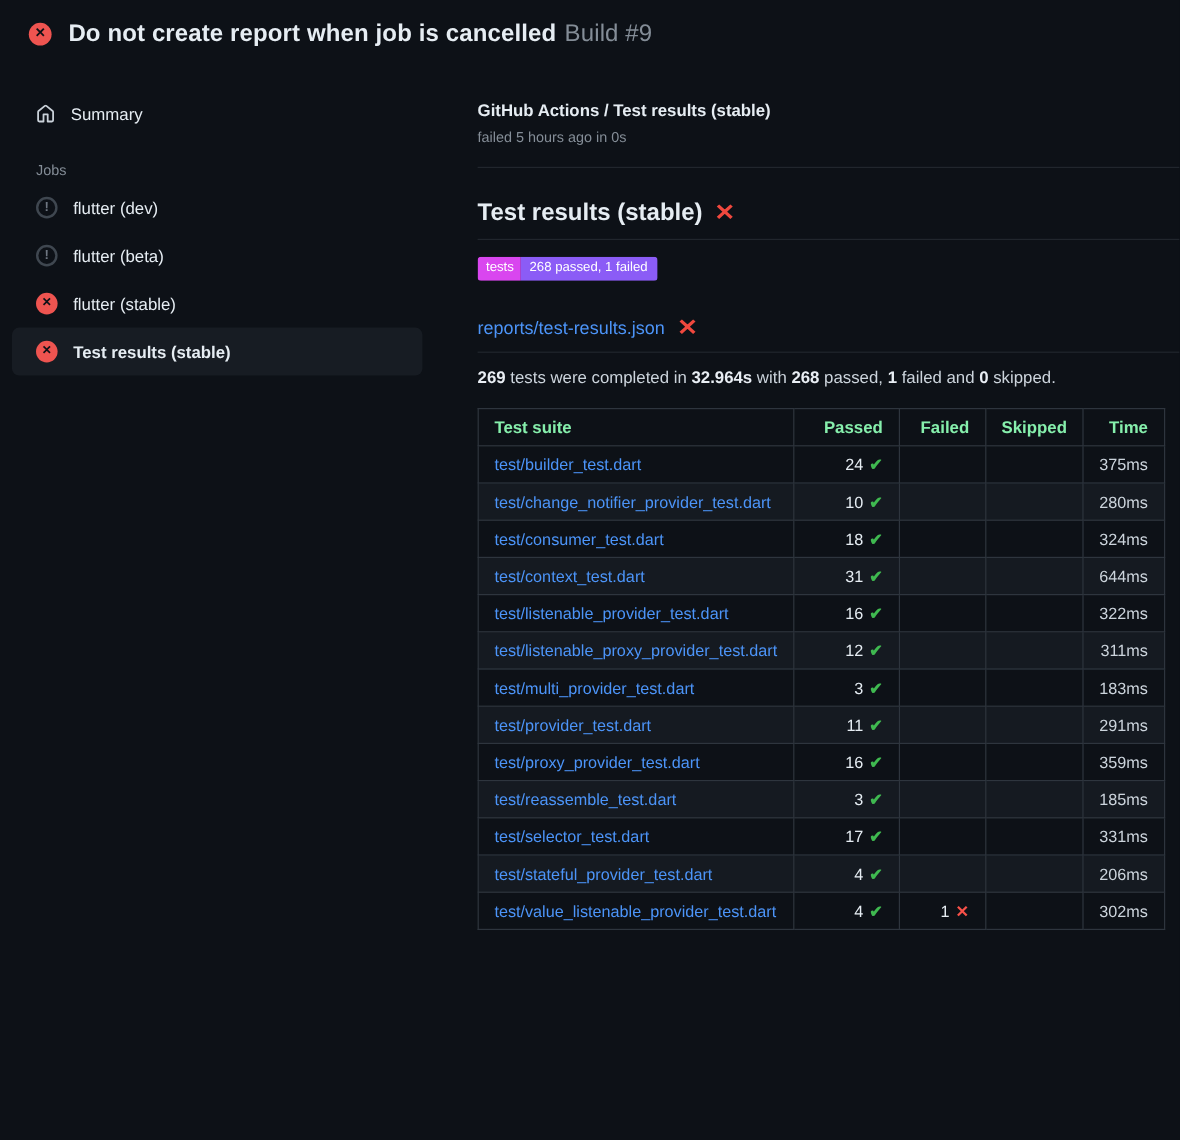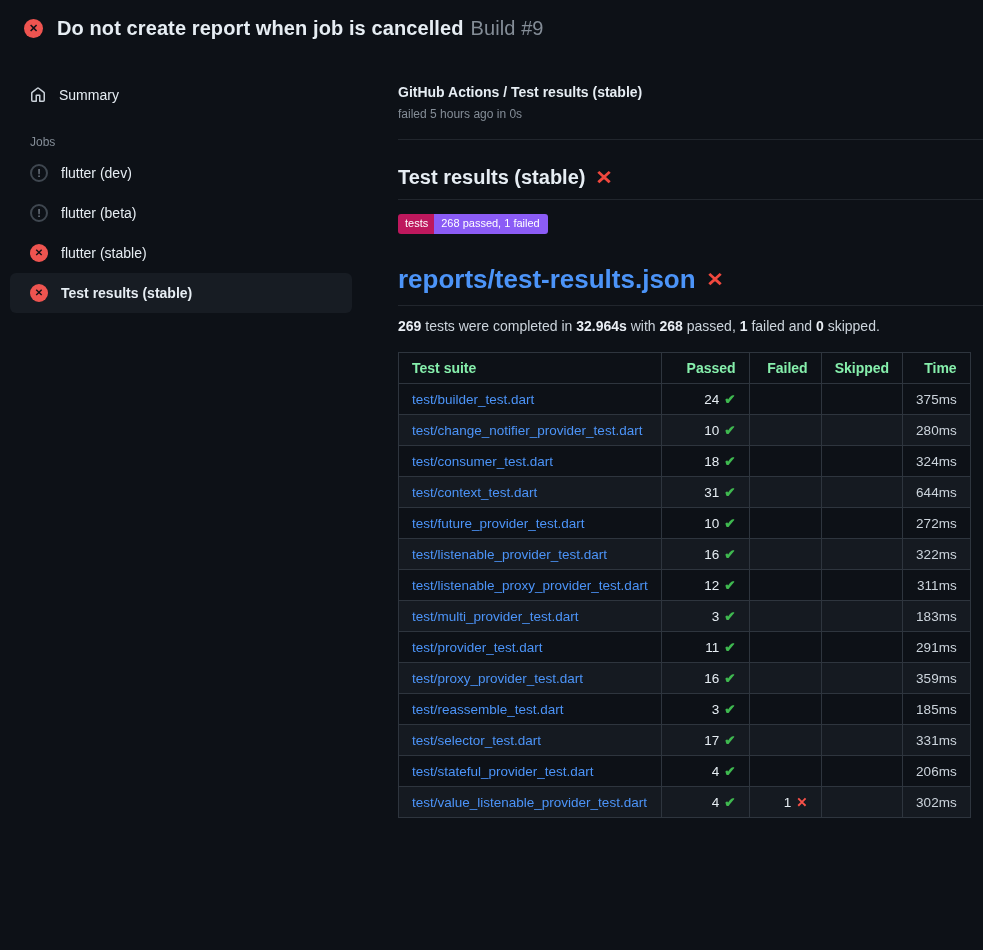--- a/index.html
+++ b/index.html
@@ -41,21 +41,21 @@
   .section-h { margin-top:26px; display:flex; align-items:center; gap:11px;
                font-size:20px; font-weight:600; padding-bottom:10px; border-bottom:1px solid #21262d; }
   .x-glyph { color:#f0483e; font-weight:700; font-size:19px; line-height:1; transform:scaleX(1.1); }
 
   .badge { display:inline-flex; margin-top:14px; border-radius:3px; overflow:hidden;
            font-size:11px; color:#ffffff; line-height:1; cursor:pointer; }
   .badge-label { padding:4px 6px 5px 7px; }
   .badge-value { padding:4px 8px 5px 7px; }
 
   .report-h { margin-top:30px; }
-  .report-link { color:#4c94f8; text-decoration:none; font-size:26px; font-weight:700; }
+  .report-link { color:#4c94f8; text-decoration:none; font-size:15px; font-weight:400; }
 
   .summary-line { margin-top:12px; font-size:14px; color:#ccd4dc; }
   .summary-line b { color:#e9eef4; }
 
   
   table { margin-top:18px; border-collapse:collapse; font-size:13.5px; table-layout:fixed; }
   th, td { border:1px solid #2e353e; padding:7px 13px; vertical-align:middle; }
   th { font-size:14px; font-weight:700; text-align:right; color:#86efac; }
   th:first-child { text-align:left; }
   col.c-suite { width:252px; } col.c-passed { width:88px; } col.c-failed { width:72px; }
@@ -118,21 +118,21 @@
     <div class="breadcrumb">GitHub Actions / Test results (stable)</div>
     <div class="status-line">failed 5 hours ago in 0s</div>
     <div class="rule"></div>
 
     <h2 class="section-h">
       <span>Test results (stable)</span>
       <span class="x-glyph">✕</span>
     </h2>
 
     <span class="badge">
-      <span class="badge-label" style="background: #be185d;">tests</span>
+      <span class="badge-label" style="background: #d946ef;">tests</span>
       <span class="badge-value" style="background: #8b5cf6;">268 passed, 1 failed</span>
     </span>
 
     <h2 class="section-h report-h">
       <a class="report-link" href="#">reports/test-results.json</a>
       <span class="x-glyph">✕</span>
     </h2>
 
     <p class="summary-line"><b>269</b><span> tests were completed in </span><b>32.964s</b><span> with </span><b>268</b><span> passed, </span><b>1</b><span> failed and </span><b>0</b><span> skipped.</span></p>
 
@@ -176,27 +176,20 @@
             <td class="time">324ms</td>
           </tr>
           <tr>
             <td><a class="suite" href="#">test/context_test.dart</a></td>
             <td class="num"><span>31</span><span class="check">✔</span></td>
             <td class="num"></td>
             <td class="num"></td>
             <td class="time">644ms</td>
           </tr>
           <tr>
-            <td><a class="suite" href="#">test/future_provider_test.dart</a></td>
-            <td class="num"><span>10</span><span class="check">✔</span></td>
-            <td class="num"></td>
-            <td class="num"></td>
-            <td class="time">272ms</td>
-          </tr>
-          <tr>
             <td><a class="suite" href="#">test/listenable_provider_test.dart</a></td>
             <td class="num"><span>16</span><span class="check">✔</span></td>
             <td class="num"></td>
             <td class="num"></td>
             <td class="time">322ms</td>
           </tr>
           <tr>
             <td><a class="suite" href="#">test/listenable_proxy_provider_test.dart</a></td>
             <td class="num"><span>12</span><span class="check">✔</span></td>
             <td class="num"></td>

